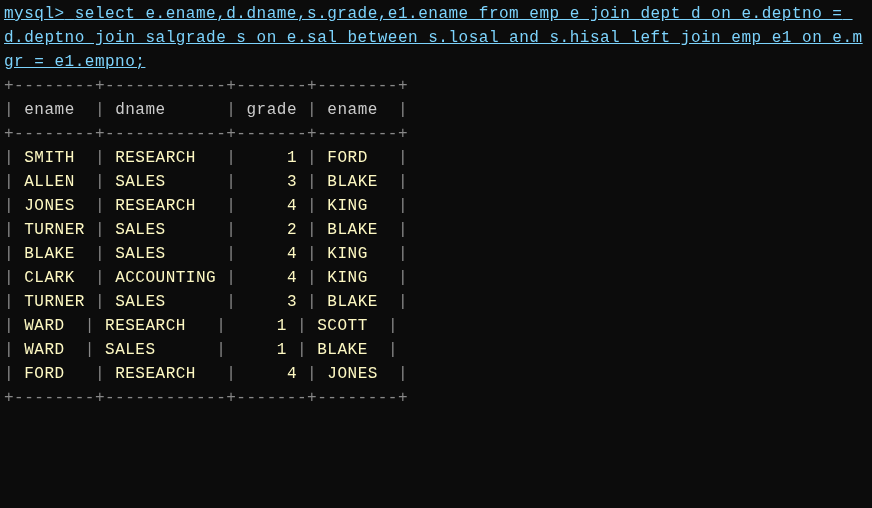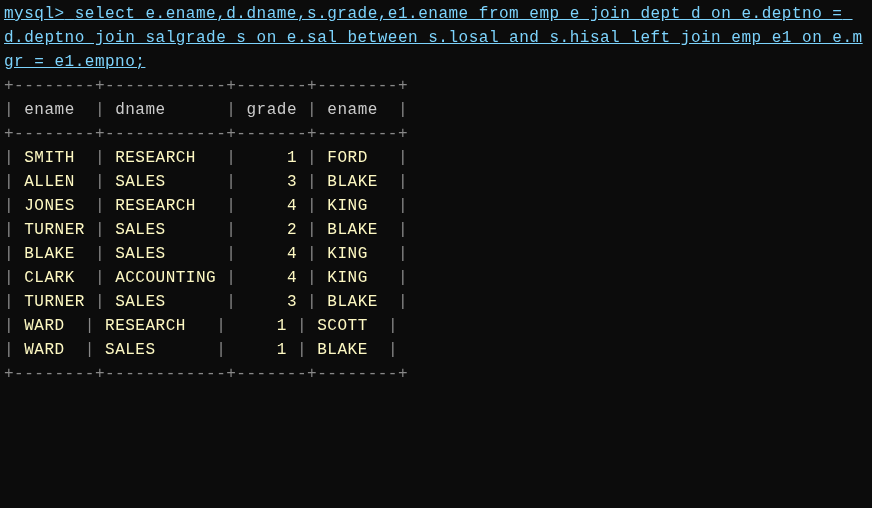--- a/index.html
+++ b/index.html
@@ -56,14 +56,15 @@
     <div class="separator-line">+--------+------------+-------+--------+</div>
     <div class="table-row"><span class="pipe">|</span> <span class="data-cell">SMITH  </span><span class="pipe">|</span> <span class="data-cell">RESEARCH   </span><span class="pipe">|</span><span class="data-cell">     1 </span><span class="pipe">|</span> <span class="data-cell">FORD   </span><span class="pipe">|</span></div>
     <div class="table-row"><span class="pipe">|</span> <span class="data-cell">ALLEN  </span><span class="pipe">|</span> <span class="data-cell">SALES      </span><span class="pipe">|</span><span class="data-cell">     3 </span><span class="pipe">|</span> <span class="data-cell">BLAKE  </span><span class="pipe">|</span></div>
     <div class="table-row"><span class="pipe">|</span> <span class="data-cell">JONES  </span><span class="pipe">|</span> <span class="data-cell">RESEARCH   </span><span class="pipe">|</span><span class="data-cell">     4 </span><span class="pipe">|</span> <span class="data-cell">KING   </span><span class="pipe">|</span></div>
     <div class="table-row"><span class="pipe">|</span> <span class="data-cell">TURNER </span><span class="pipe">|</span> <span class="data-cell">SALES      </span><span class="pipe">|</span><span class="data-cell">     2 </span><span class="pipe">|</span> <span class="data-cell">BLAKE  </span><span class="pipe">|</span></div>
     <div class="table-row"><span class="pipe">|</span> <span class="data-cell">BLAKE  </span><span class="pipe">|</span> <span class="data-cell">SALES      </span><span class="pipe">|</span><span class="data-cell">     4 </span><span class="pipe">|</span> <span class="data-cell">KING   </span><span class="pipe">|</span></div>
     <div class="table-row"><span class="pipe">|</span> <span class="data-cell">CLARK  </span><span class="pipe">|</span> <span class="data-cell">ACCOUNTING </span><span class="pipe">|</span><span class="data-cell">     4 </span><span class="pipe">|</span> <span class="data-cell">KING   </span><span class="pipe">|</span></div>
     <div class="table-row"><span class="pipe">|</span> <span class="data-cell">TURNER </span><span class="pipe">|</span> <span class="data-cell">SALES      </span><span class="pipe">|</span><span class="data-cell">     3 </span><span class="pipe">|</span> <span class="data-cell">BLAKE  </span><span class="pipe">|</span></div>
     <div class="table-row"><span class="pipe">|</span> <span class="data-cell">WARD  </span><span class="pipe">|</span> <span class="data-cell">RESEARCH   </span><span class="pipe">|</span><span class="data-cell">     1 </span><span class="pipe">|</span> <span class="data-cell">SCOTT  </span><span class="pipe">|</span></div>
     <div class="table-row"><span class="pipe">|</span> <span class="data-cell">WARD  </span><span class="pipe">|</span> <span class="data-cell">SALES      </span><span class="pipe">|</span><span class="data-cell">     1 </span><span class="pipe">|</span> <span class="data-cell">BLAKE  </span><span class="pipe">|</span></div>
+    <div class="table-row"><span class="pipe">|</span> <span class="data-cell">FORD   </span><span class="pipe">|</span> <span class="data-cell">RESEARCH   </span><span class="pipe">|</span><span class="data-cell">     4 </span><span class="pipe">|</span> <span class="data-cell">JONES  </span><span class="pipe">|</span></div>
     <div class="separator-line">+--------+------------+-------+--------+</div>
   </div>
 
 </body></html>

